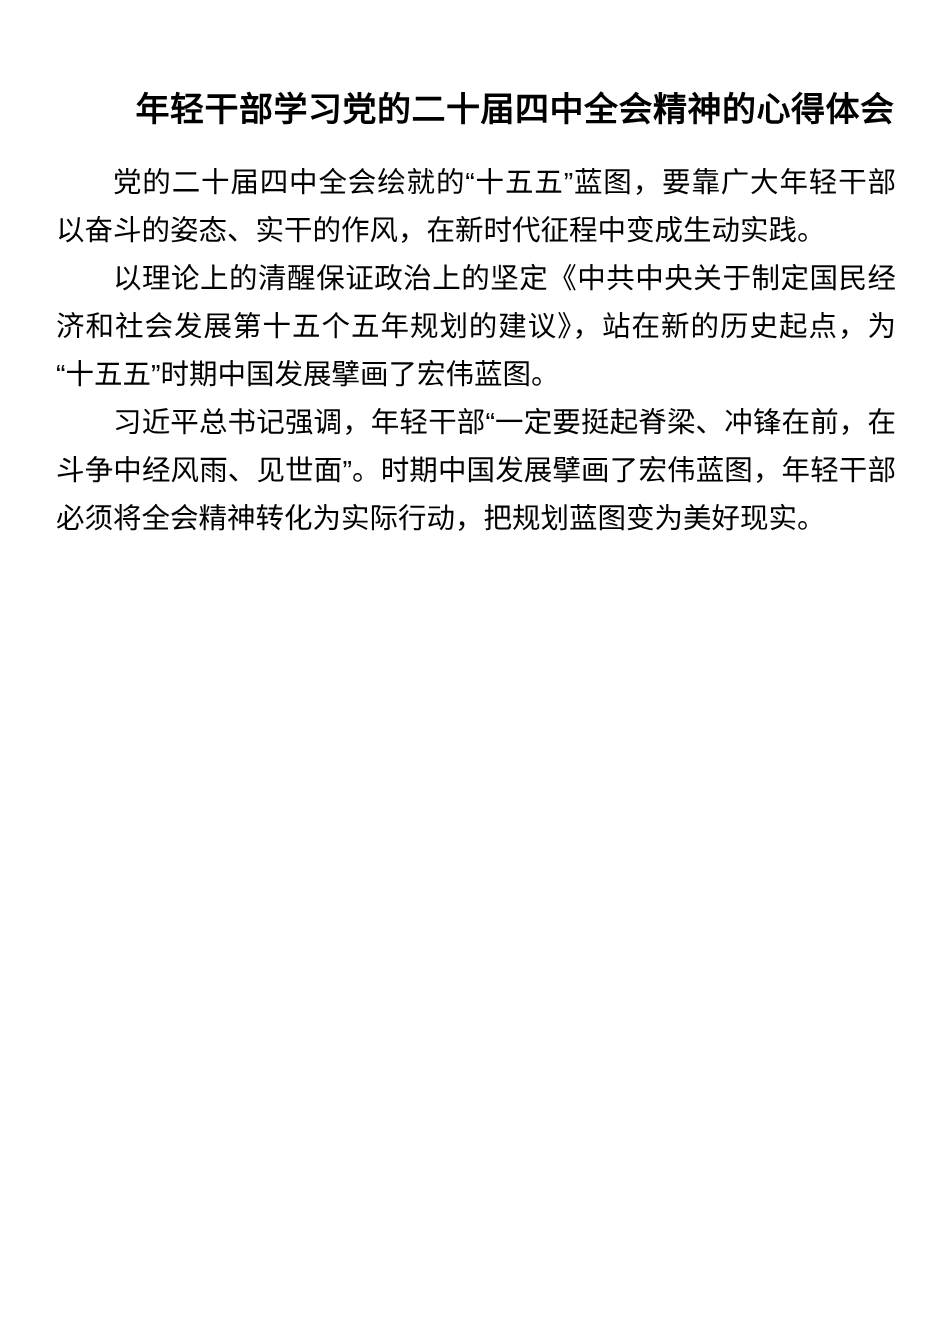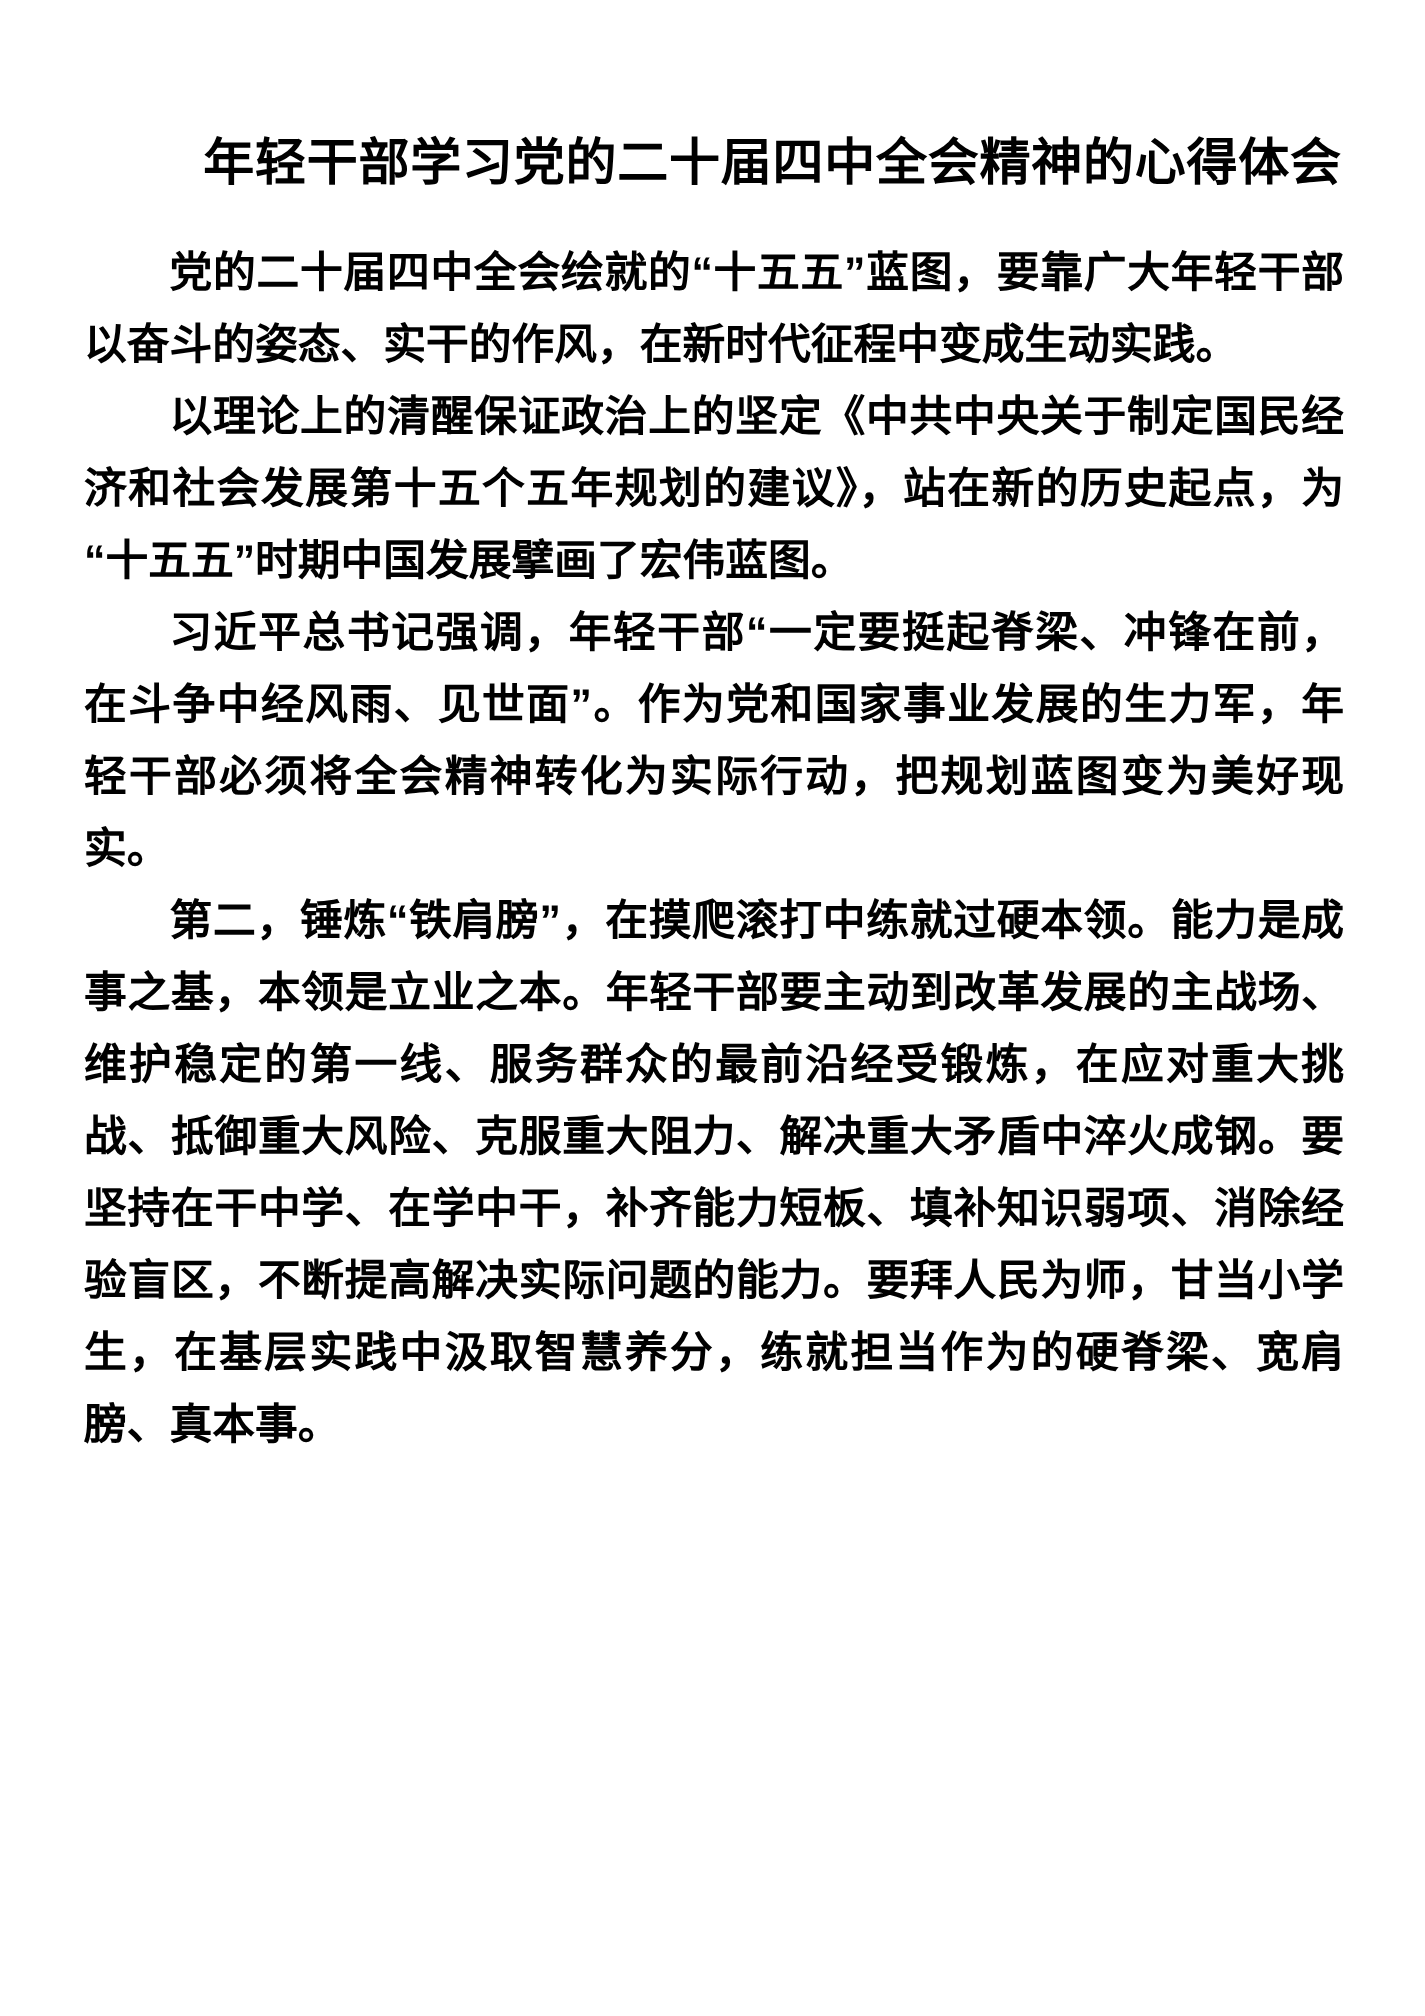--- a/index.html
+++ b/index.html
@@ -41,21 +41,21 @@
     top: 158px;
     left: 56px;
     width: 840px;
   }
 
   .para {
     margin: 0;
     padding: 0;
     font-family: "Liberation Sans", "DejaVu Sans", sans-serif;
     font-size: 28.5px;
-    font-weight: bold;
+    font-weight: normal;
     line-height: 48px;
     color: #000000;
     text-align: justify;
     text-justify: inter-ideograph;
     text-indent: 2em;
     word-break: break-all;
     letter-spacing: 0px;
   }
 </style>
 </head>
@@ -64,20 +64,19 @@
 <div class="page">
 
   <h1 class="doc-title">年轻干部学习党的二十届四中全会精神的心得体会</h1>
 
   <div class="body-block">
 
     <p class="para">党的二十届四中全会绘就的“十五五”蓝图，要靠广大年轻干部以奋斗的姿态、实干的作风，在新时代征程中变成生动实践。</p>
 
     <p class="para">以理论上的清醒保证政治上的坚定《中共中央关于制定国民经济和社会发展第十五个五年规划的建议》，站在新的历史起点，为“十五五”时期中国发展擘画了宏伟蓝图。</p>
 
-    <p class="para">习近平总书记强调，年轻干部“一定要挺起脊梁、冲锋在前，在斗争中经风雨、见世面”。作为党和国家事业发展的生力军，年轻干部必须将全会精神转化为实际行动，把规划蓝图变为美好现实。</p>
+    <p class="para">习近平总书记强调，年轻干部“一定要挺起脊梁、冲锋在前，在斗争中经风雨、见世面”。时期中国发展擘画了宏伟蓝图，年轻干部必须将全会精神转化为实际行动，把规划蓝图变为美好现实。</p>
 
 
-    <p class="para">第二，锤炼“铁肩膀”，在摸爬滚打中练就过硬本领。能力是成事之基，本领是立业之本。年轻干部要主动到改革发展的主战场、维护稳定的第一线、服务群众的最前沿经受锻炼，在应对重大挑战、抵御重大风险、克服重大阻力、解决重大矛盾中淬火成钢。要坚持在干中学、在学中干，补齐能力短板、填补知识弱项、消除经验盲区，不断提高解决实际问题的能力。要拜人民为师，甘当小学生，在基层实践中汲取智慧养分，练就担当作为的硬脊梁、宽肩膀、真本事。</p>
 
   </div>
 
 </div>
 
 </body></html>

